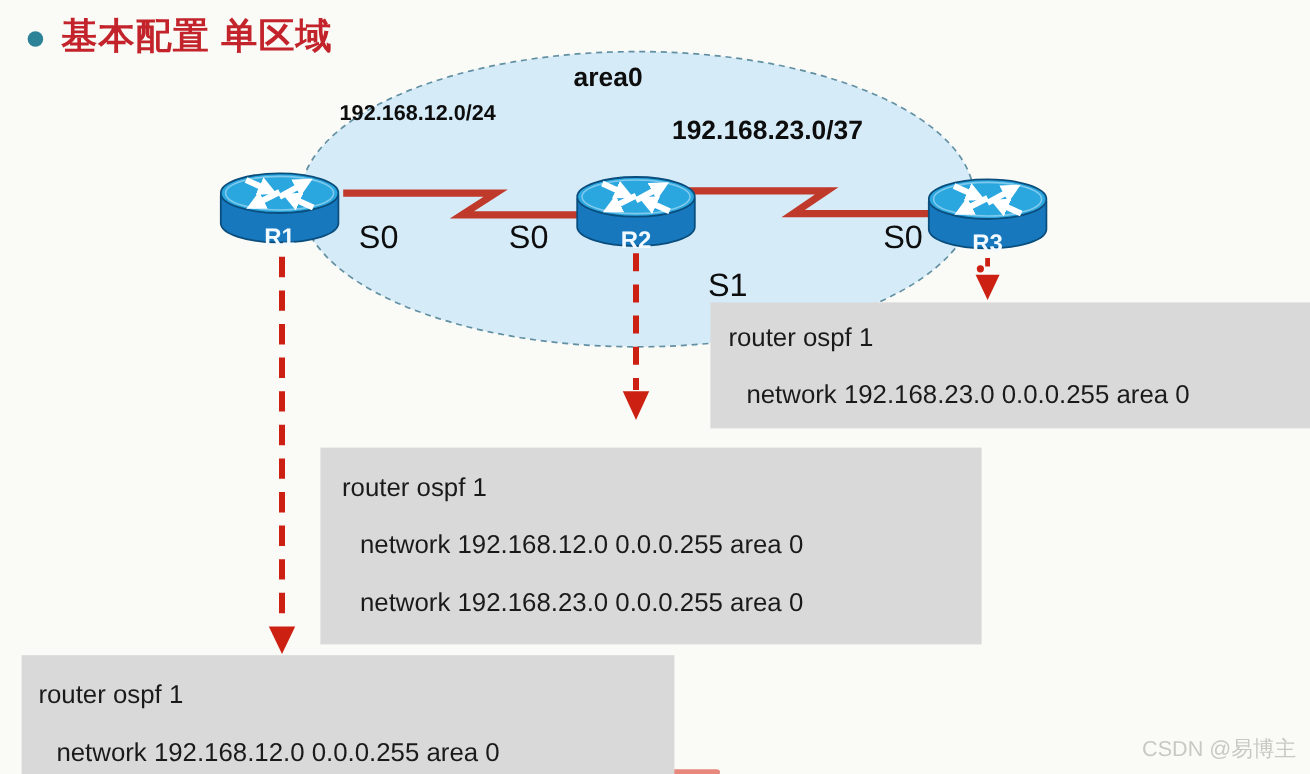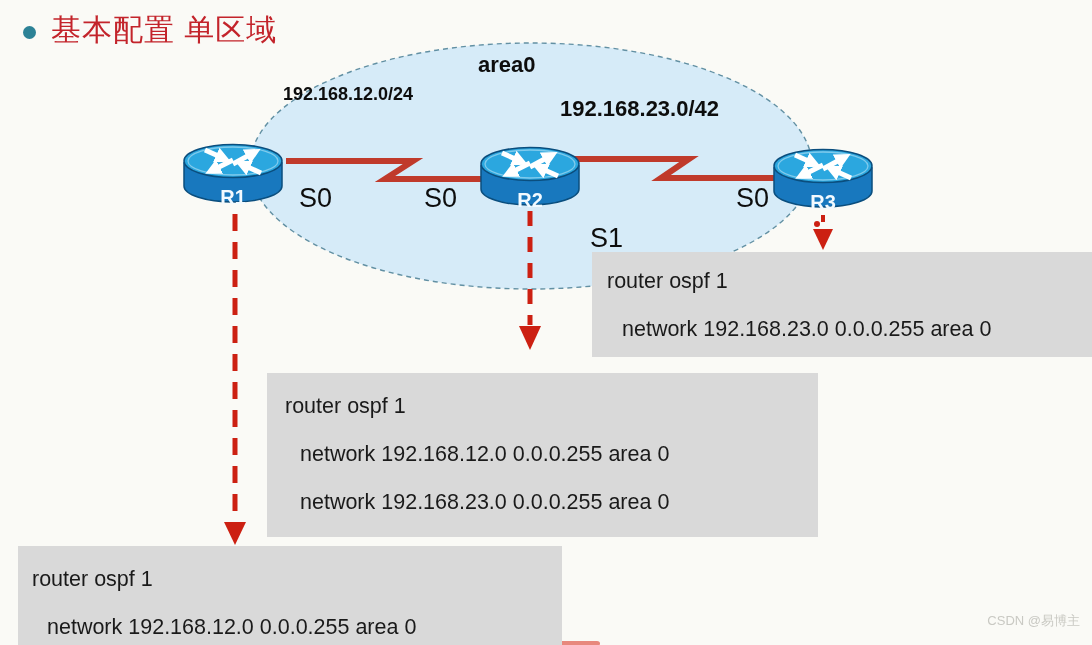--- a/index.html
+++ b/index.html
@@ -10,21 +10,21 @@
     background:#FAFAF6;
     overflow:hidden;
   }
   
   .title-bullet{
     position:absolute;left:23px;top:26px;width:13px;height:13px;
     border-radius:50%;background:#2C8296;
   }
   .slide-title{
     position:absolute;left:51px;top:10px;
-    font-size:30px;font-weight:normal;color:#C3242B;
+    font-size:30px;font-weight:bold;color:#C3242B;
     letter-spacing:1px;white-space:nowrap;
   }
   
   .diagram-svg{position:absolute;left:0;top:0;}
   
   .lbl{position:absolute;color:#0D0D0D;white-space:nowrap;text-align:center;}
   .area-label{left:478px;top:52px;font-size:22px;font-weight:bold;}
   .net-left{left:283px;top:84px;font-size:18px;font-weight:bold;}
   .net-right{left:560px;top:96px;font-size:22px;font-weight:bold;}
   .if-lbl{font-size:27px;font-weight:normal;top:183px;}
@@ -40,21 +40,21 @@
     position:absolute;background:#D9D9D9;color:#1A1A1A;
     font-size:21.5px;line-height:48px;
   }
   .cfg-r3{left:592px;top:252px;width:500px;height:100px;padding:5px 0 0 15px;}
   .cfg-r2{left:267px;top:373px;width:533px;height:155px;padding:9px 0 0 18px;}
   .cfg-r1{left:18px;top:546px;width:530px;height:99px;padding:9px 0 0 14px;}
   .cfg .indent{padding-left:15px;}
   
   .watermark{
     position:absolute;right:12px;top:612px;
-    font-size:13px;color:#C9C9C3;
+    font-size:18px;color:#C9C9C3;
   }
 </style>
 </head>
 <body>
 
 <div class="canvas">
 
   <div class="title-bullet"></div>
   <div class="slide-title">基本配置 单区域</div>
 
@@ -82,21 +82,21 @@
       <line x1="823" y1="200" x2="823" y2="228" stroke="#CC2012" stroke-width="4" stroke-dasharray="7,8"></line>
       <circle cx="817" cy="224" r="3" fill="#CC2012"></circle>
       <polygon points="823,250 813,229 833,229" fill="#CC2012"></polygon>
     </g>
 
     <rect x="410" y="641" width="190" height="5" rx="3" fill="#E0574A" opacity="0.7"></rect>
   </svg>
 
   <div class="lbl area-label">area0</div>
   <div class="lbl net-left">192.168.12.0/24</div>
-  <div class="lbl net-right">192.168.23.0/42</div>
+  <div class="lbl net-right">192.168.23.0/37</div>
   <div class="lbl if-lbl if-0">S0</div>
   <div class="lbl if-lbl if-1">S0</div>
   <div class="lbl if-lbl if-2">S1</div>
   <div class="lbl if-lbl if-3">S0</div>
 
   <svg class="router router-r1" viewBox="0 0 104 74">
     <path d="M3,27 L3,50 A49,16 0 0 0 101,50 L101,27 Z" fill="#1878BE" stroke="#0A4E7E" stroke-width="1.5"></path>
     <ellipse cx="52" cy="25" rx="49" ry="16.5" fill="#2BA7DF" stroke="#0A4E7E" stroke-width="1.5"></ellipse>
     <ellipse cx="52" cy="25" rx="45" ry="14" fill="none" stroke="rgba(255,255,255,0.4)" stroke-width="1.3"></ellipse>
     <g stroke="#FFFFFF" stroke-width="5">

